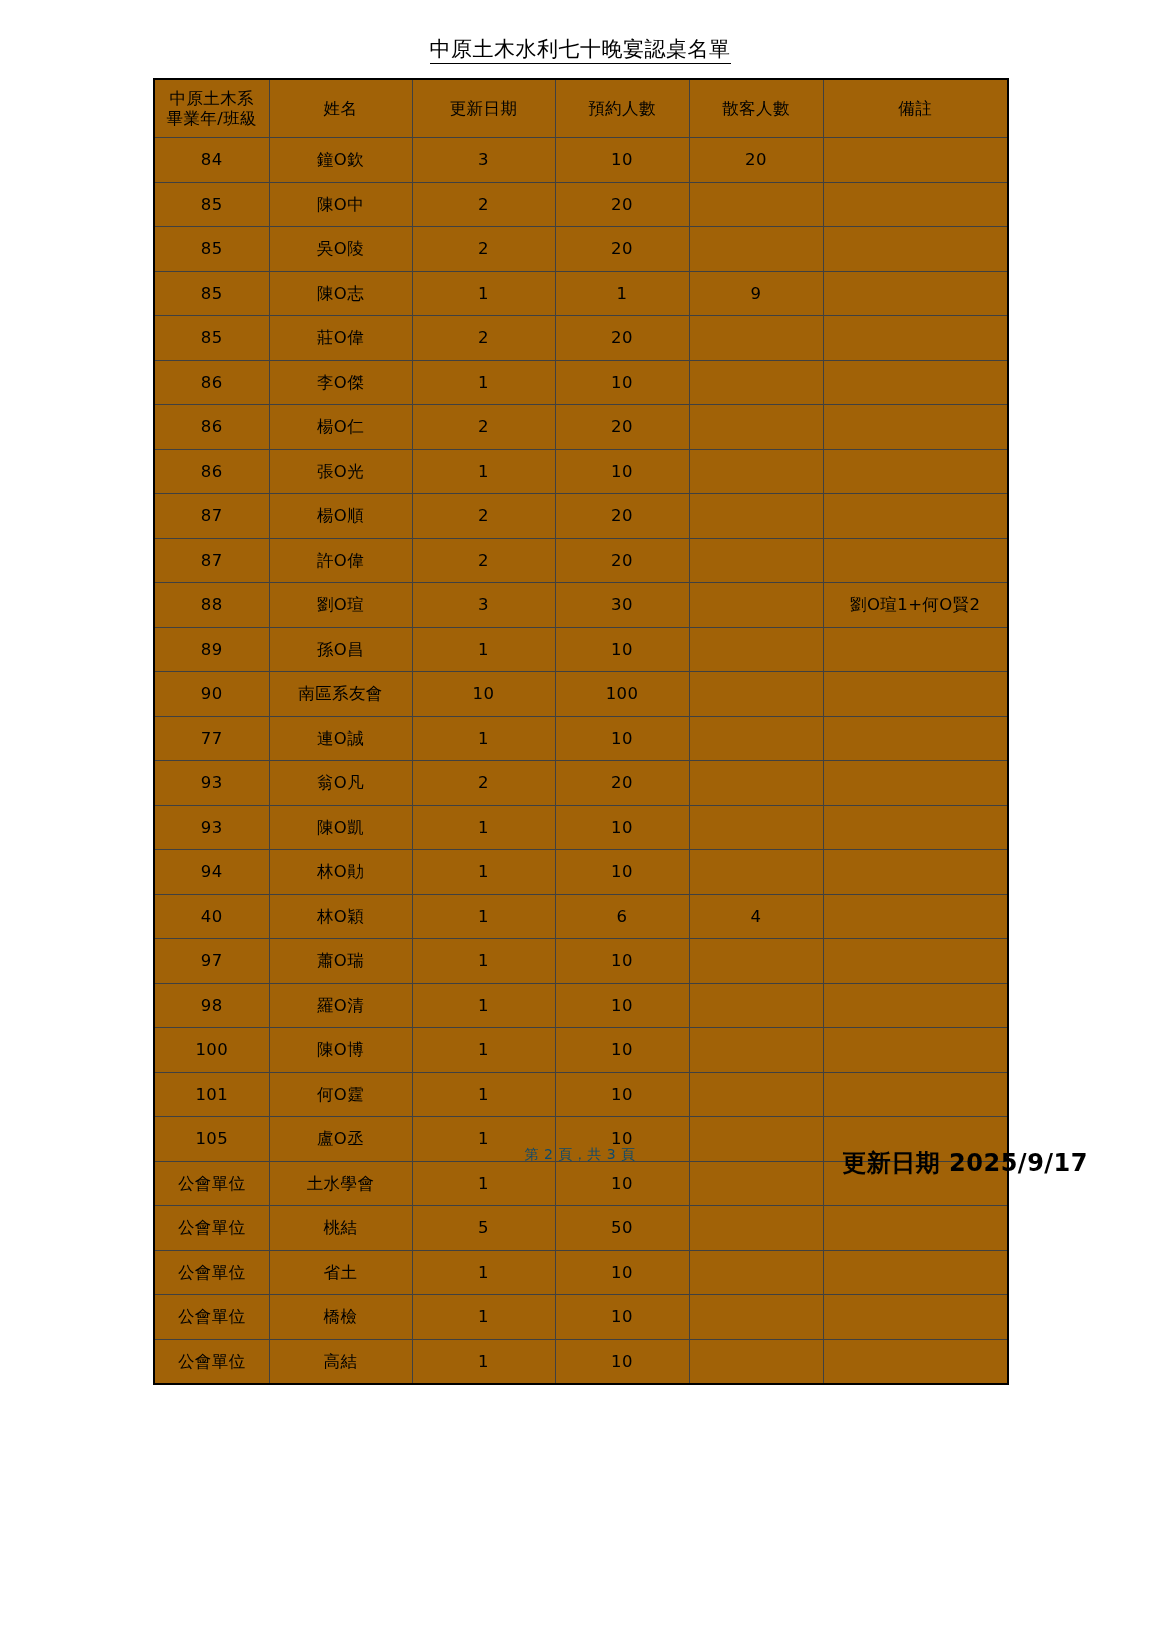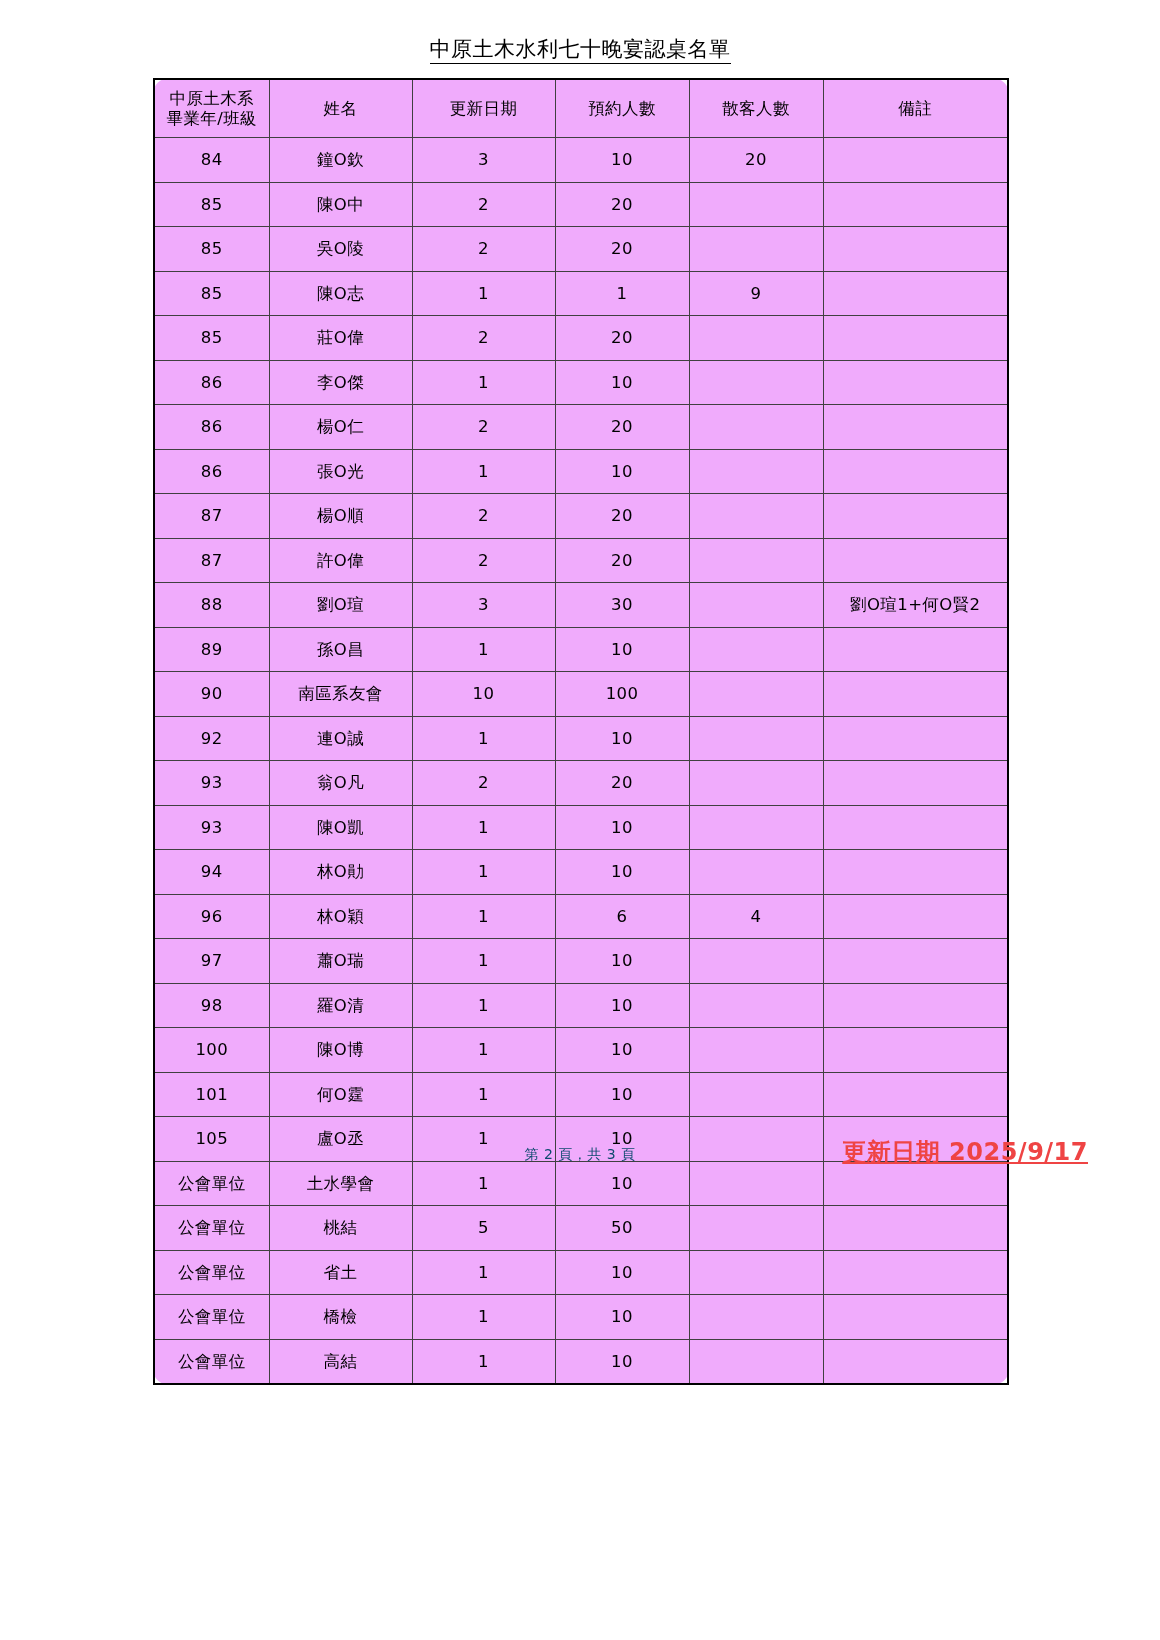--- a/index.html
+++ b/index.html
@@ -43,22 +43,21 @@
 
   
   .table-wrap {
     margin: 0 auto;
     width: 854px;
   }
   table.roster {
     border-collapse: collapse;
     width: 854px;
     table-layout: fixed;
-    background: #f0abfc;
-    border-radius: 16px;
+    background: #a16207;
   }
   table.roster th,
   table.roster td {
     border: 1px solid #404040;
     text-align: center;
     vertical-align: middle;
     font-size: 16.5px;
     font-weight: 400;
     padding: 0;
     height: 43.5px;
@@ -98,26 +97,25 @@
     right: 0;
     top: 10px;
     text-align: center;
     font-size: 14px;
     color: #0c4a6e;
     letter-spacing: 0.5px;
   }
   .footer-date {
     position: absolute;
     right: 72px;
-    top: 0;
+    top: 11px;
     font-size: 24px;
     font-weight: 700;
     letter-spacing: 0.5px;
-    color: #ef4444;
-    text-decoration: underline;
+    color: #000000;
   }
 </style>
 </head>
 <body>
 
 <div class="page">
 
   <div class="doc-title-wrap">
     <span class="doc-title">中原土木水利七十晚宴認桌名單</span>
   </div>
@@ -244,21 +242,21 @@
           </tr>
           <tr>
             <td>90</td>
             <td>南區系友會</td>
             <td>10</td>
             <td>100</td>
             <td></td>
             <td class="note-cell"></td>
           </tr>
           <tr>
-            <td>92</td>
+            <td>77</td>
             <td>連O誠</td>
             <td>1</td>
             <td>10</td>
             <td></td>
             <td class="note-cell"></td>
           </tr>
           <tr>
             <td>93</td>
             <td>翁O凡</td>
             <td>2</td>
@@ -276,21 +274,21 @@
           </tr>
           <tr>
             <td>94</td>
             <td>林O勛</td>
             <td>1</td>
             <td>10</td>
             <td></td>
             <td class="note-cell"></td>
           </tr>
           <tr>
-            <td>96</td>
+            <td>40</td>
             <td>林O穎</td>
             <td>1</td>
             <td>6</td>
             <td>4</td>
             <td class="note-cell"></td>
           </tr>
           <tr>
             <td>97</td>
             <td>蕭O瑞</td>
             <td>1</td>

